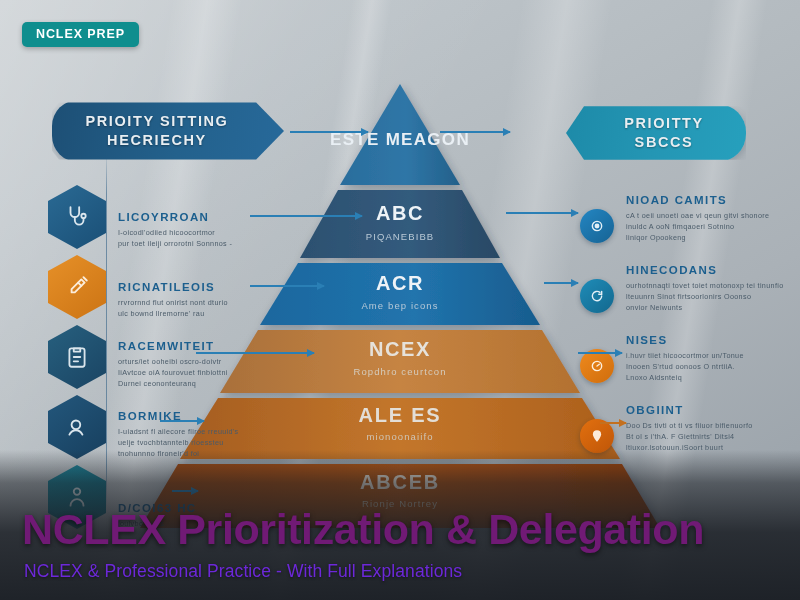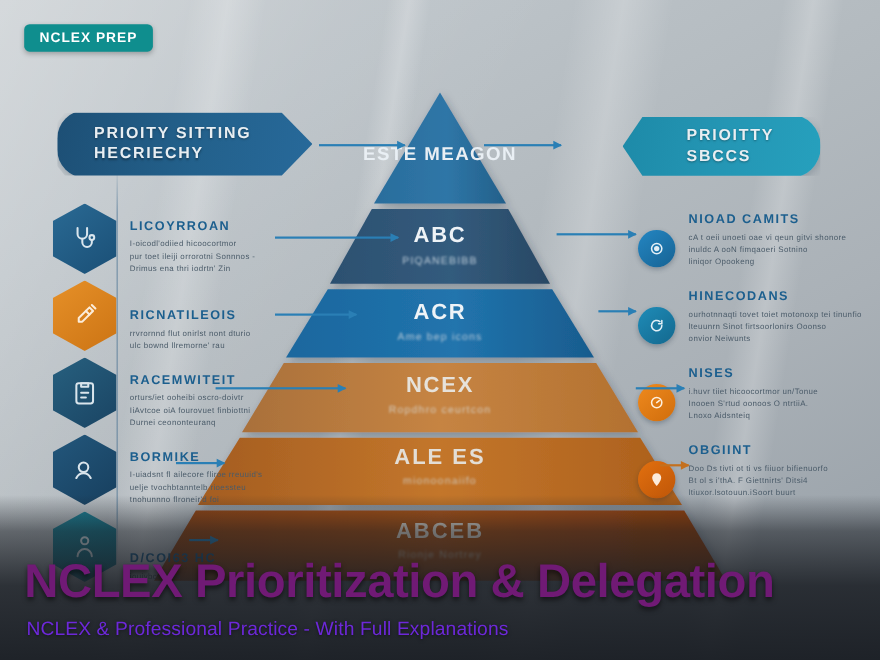--- a/index.html
+++ b/index.html
@@ -26,20 +26,21 @@
     pointer-events:none;
   }
 
   
   #pyramid { position:absolute; left:0; top:0; width:800px; height:600px; }
 
   
   .banner {
     position:absolute;
     display:flex; align-items:center; justify-content:center;
+    text-align:center;
     color:#e8eef2;
     font-weight:700;
     letter-spacing:1.6px;
     line-height:1.32;
     font-size:14.5px;
     text-shadow:0 1px 2px rgba(0,0,0,0.35);
     filter:blur(0.35px);
   }
   #banner-left {
     left:52px; top:100px; width:232px; height:62px;
@@ -254,21 +255,20 @@
         <path d="M6 3v5a4 4 0 0 0 8 0V3"></path>
           <path d="M10 12v3a4 4 0 0 0 8 0v-2"></path>
           <circle cx="18" cy="11" r="2"></circle>
       </svg>
     </div>
     <div class="rowtext">
       <div class="rowtitle">LICOYRROAN</div>
       <div class="rowbody">
         <div>I-oicodl'odiied hicoocortmor</div>
         <div>pur toet ileiji orrorotni Sonnnos -</div>
-        <div>Drimus ena thri iodrtn' Zin</div>
       </div>
     </div>
   </div>
 
   <div class="row" style="top:255px;">
     <div class="hex" style="background:linear-gradient(140deg,#e69028,#cc7414);">
       <svg class="glyph" viewBox="0 0 24 24" fill="none" stroke="#fff6ea" stroke-width="1.7" stroke-linecap="round" stroke-linejoin="round">
         <path d="M18 3l3 3M16 5l3 3-9 9H7v-3z"></path>
           <path d="M13 8l3 3"></path>
       </svg>

